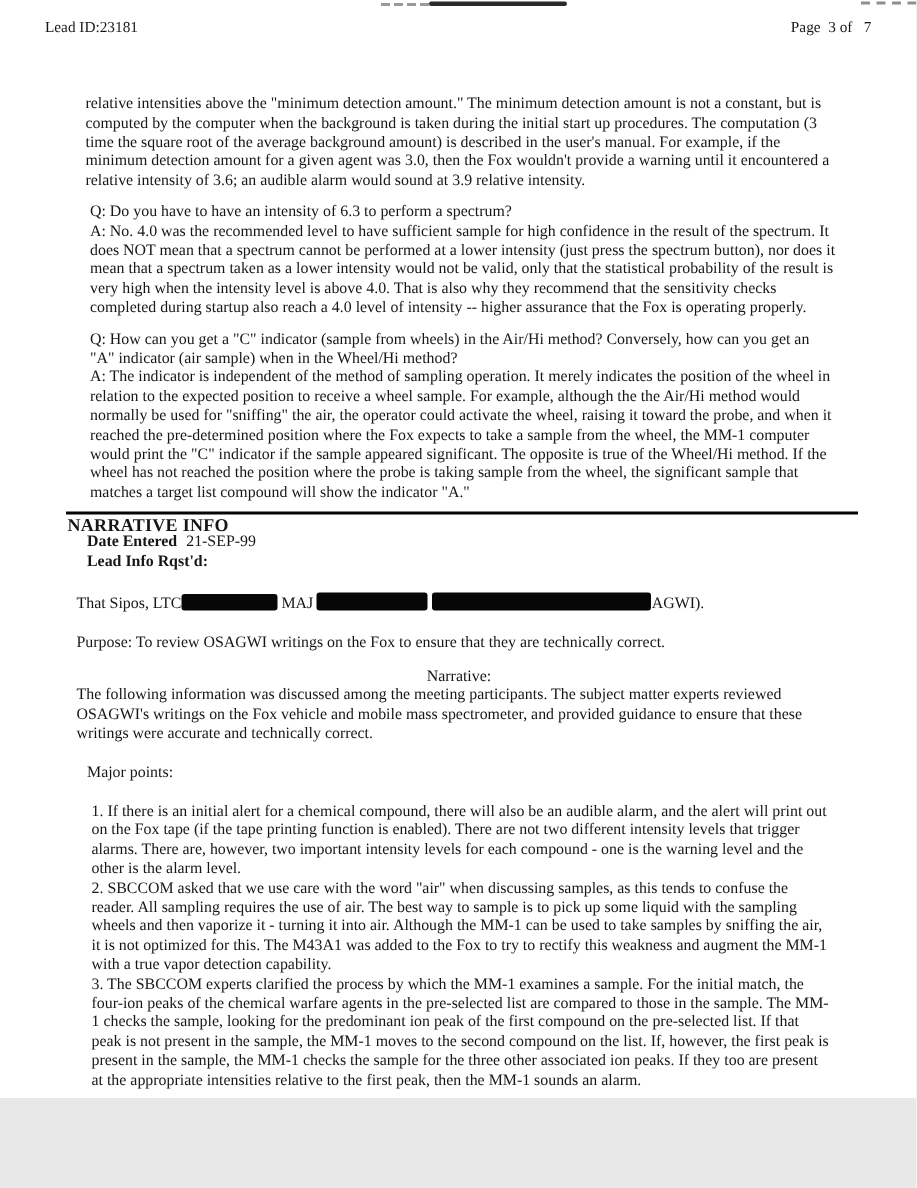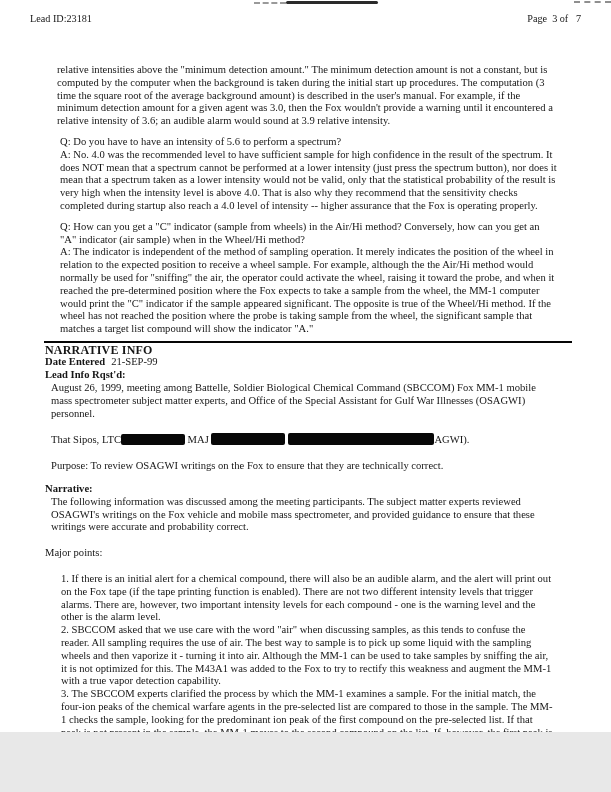--- a/index.html
+++ b/index.html
@@ -38,36 +38,36 @@
   .qa-block{padding-left:13px;padding-right:14px;}
   .qa-block p{margin:0;}
   .intro{margin:0;}
   .qa{margin-top:8px;padding-left:3px;}
   .divider{margin-top:5px;height:2.5px;background:#050505;}
   .narr{padding-right:18px;}
   .section-title{
     font-weight:bold;font-size:12px;line-height:12px;
     margin:1px 0 0 1px;letter-spacing:.2px;
   }
-  .narr .row{margin:0 0 0 1px;}
+  .narr .row{margin:0 0 0 14px;}
   .fld-label{font-weight:bold;}
   .fld-gap{display:inline-block;width:6px;}
   .para{margin:0 0 0 7px;}
   .spacer-s{height:13px;}
   .spacer-xs{height:10px;}
   .redaction{
     display:inline-block;height:11px;background:#070707;
     border-radius:2px;vertical-align:-2px;
   }
   .r-a1{width:96px;height:13px;vertical-align:-3px;transform:rotate(-.4deg);}
   .r-a2{width:72px;height:12px;}
   .r-b1{width:64px;}
   .r-b2{width:74px;height:12px;}
   .r-b3{width:146px;height:12px;margin-left:3px;}
-  .bold{font-weight:bold;}
+  .bold{font-weight:normal;text-align:center;}
   .points p{margin:0 0 0 17px;}
 </style>
 </head>
 <body>
 
 <div class="page">
 
   <div class="artifact-center-dashes"></div>
   <div class="artifact-center-line"></div>
   <div class="artifact-right-dashes"></div>
@@ -76,59 +76,58 @@
     <span>Lead ID:23181</span>
     <span class="pg">Page  3 of   7</span>
   </div>
 
   <div class="doc">
 
     <div class="qa-block">
       <p class="intro">relative intensities above the "minimum detection amount."  The minimum detection amount is not a constant, but is computed by the computer  when the background is taken during the initial start up procedures.  The computation (3 time the square root of the average background amount) is described in the user's manual.  For example, if the minimum detection amount for a given agent was 3.0, then the Fox wouldn't provide a warning until it encountered a relative intensity of 3.6; an audible alarm would sound at 3.9 relative intensity.</p>
 
       <div class="qa">
-        <p>Q:  Do you have to have an intensity of 5.6 to perform a spectrum?</p>
+        <p>Q:  Do you have to have an intensity of 6.3 to perform a spectrum?</p>
         <p>A:  No.  4.0 was the recommended level to have sufficient sample for high confidence in the result of the spectrum.  It does NOT mean that a spectrum cannot be performed at a lower intensity (just press the spectrum button), nor does it mean that a spectrum taken as a lower intensity would not be valid, only that the statistical probability of the result is very high when the intensity level is above 4.0.  That is also why they recommend that the sensitivity checks completed during startup also reach a 4.0 level of intensity -- higher assurance that the Fox is operating properly.</p>
       </div>
 
       <div class="qa">
         <p>Q:  How can you get a "C" indicator (sample from wheels) in the Air/Hi method?  Conversely, how can you get an "A" indicator (air sample) when in the Wheel/Hi method?</p>
         <p>A:  The indicator is independent of the method of sampling operation.  It merely indicates the position of the wheel in relation to the expected position to receive a wheel sample.  For example, although the the Air/Hi method would normally be used for "sniffing" the air, the operator could activate the wheel, raising it toward the probe, and when it reached the pre-determined position where the Fox expects to take a sample from the wheel, the MM-1 computer would print the "C" indicator if the sample appeared significant.  The opposite is true of the Wheel/Hi method.  If the wheel has not reached the position where the probe is taking sample from the wheel, the significant sample that matches a target list compound will show the indicator "A."</p>
       </div>
     </div>
 
     <div class="divider"></div>
 
     <div class="narr">
       <div class="section-title">NARRATIVE INFO</div>
 
       <div class="row">
         <span class="fld-label">Date Entered</span><span class="fld-gap"></span><span>21-SEP-99</span>
       </div>
 
       <div class="row fld-label">Lead Info Rqst'd:</div>
 
-      <p class="para">August 26, 1999, meeting among Battelle, Soldier Biological Chemical Command (SBCCOM) Fox MM-1 mobile mass spectrometer subject matter experts, and Office of the Special Assistant for Gulf War Illnesses (OSAGWI) personnel.</p>
 
       <div class="spacer-s"></div>
 
       <div class="para">
         <span>That Sipos, LTC</span><span class="redaction r-b1"></span>
         <span>MAJ</span>
         <span class="redaction r-b2"></span><span class="redaction r-b3"></span><span>AGWI).</span>
       </div>
 
       <div class="spacer-s"></div>
 
       <p class="para">Purpose: To review OSAGWI writings on the Fox to ensure that they are technically correct.</p>
 
       <div class="spacer-xs"></div>
 
       <div class="row bold">Narrative:</div>
-      <p class="para">The following information was discussed among the meeting participants.  The subject matter experts reviewed OSAGWI's writings on the Fox vehicle and mobile mass spectrometer, and provided guidance to ensure that these writings were accurate and probability correct.</p>
+      <p class="para">The following information was discussed among the meeting participants.  The subject matter experts reviewed OSAGWI's writings on the Fox vehicle and mobile mass spectrometer, and provided guidance to ensure that these writings were accurate and technically correct.</p>
 
       <div class="spacer-s"></div>
 
       <div class="row">Major points:</div>
 
       <div class="spacer-s"></div>
 
       <div class="points">
         <p>1. If there is an initial alert for a chemical compound, there will also be an audible alarm, and the alert will print out on the Fox tape (if the tape printing function is enabled).  There are not two different intensity levels that trigger alarms.  There are, however, two important intensity levels for each compound - one is the warning level and the other is the alarm level.</p>
         <p>2. SBCCOM asked that we use care with the word "air" when discussing samples, as this tends to confuse the reader.  All sampling requires the use of air.  The best way to sample is to pick up some liquid with the sampling wheels and then vaporize it - turning it into air.  Although the MM-1 can be used to take samples by sniffing the air, it is not optimized for this.  The M43A1 was added to the Fox to try to rectify this weakness and augment the MM-1 with a true vapor detection capability.</p>

